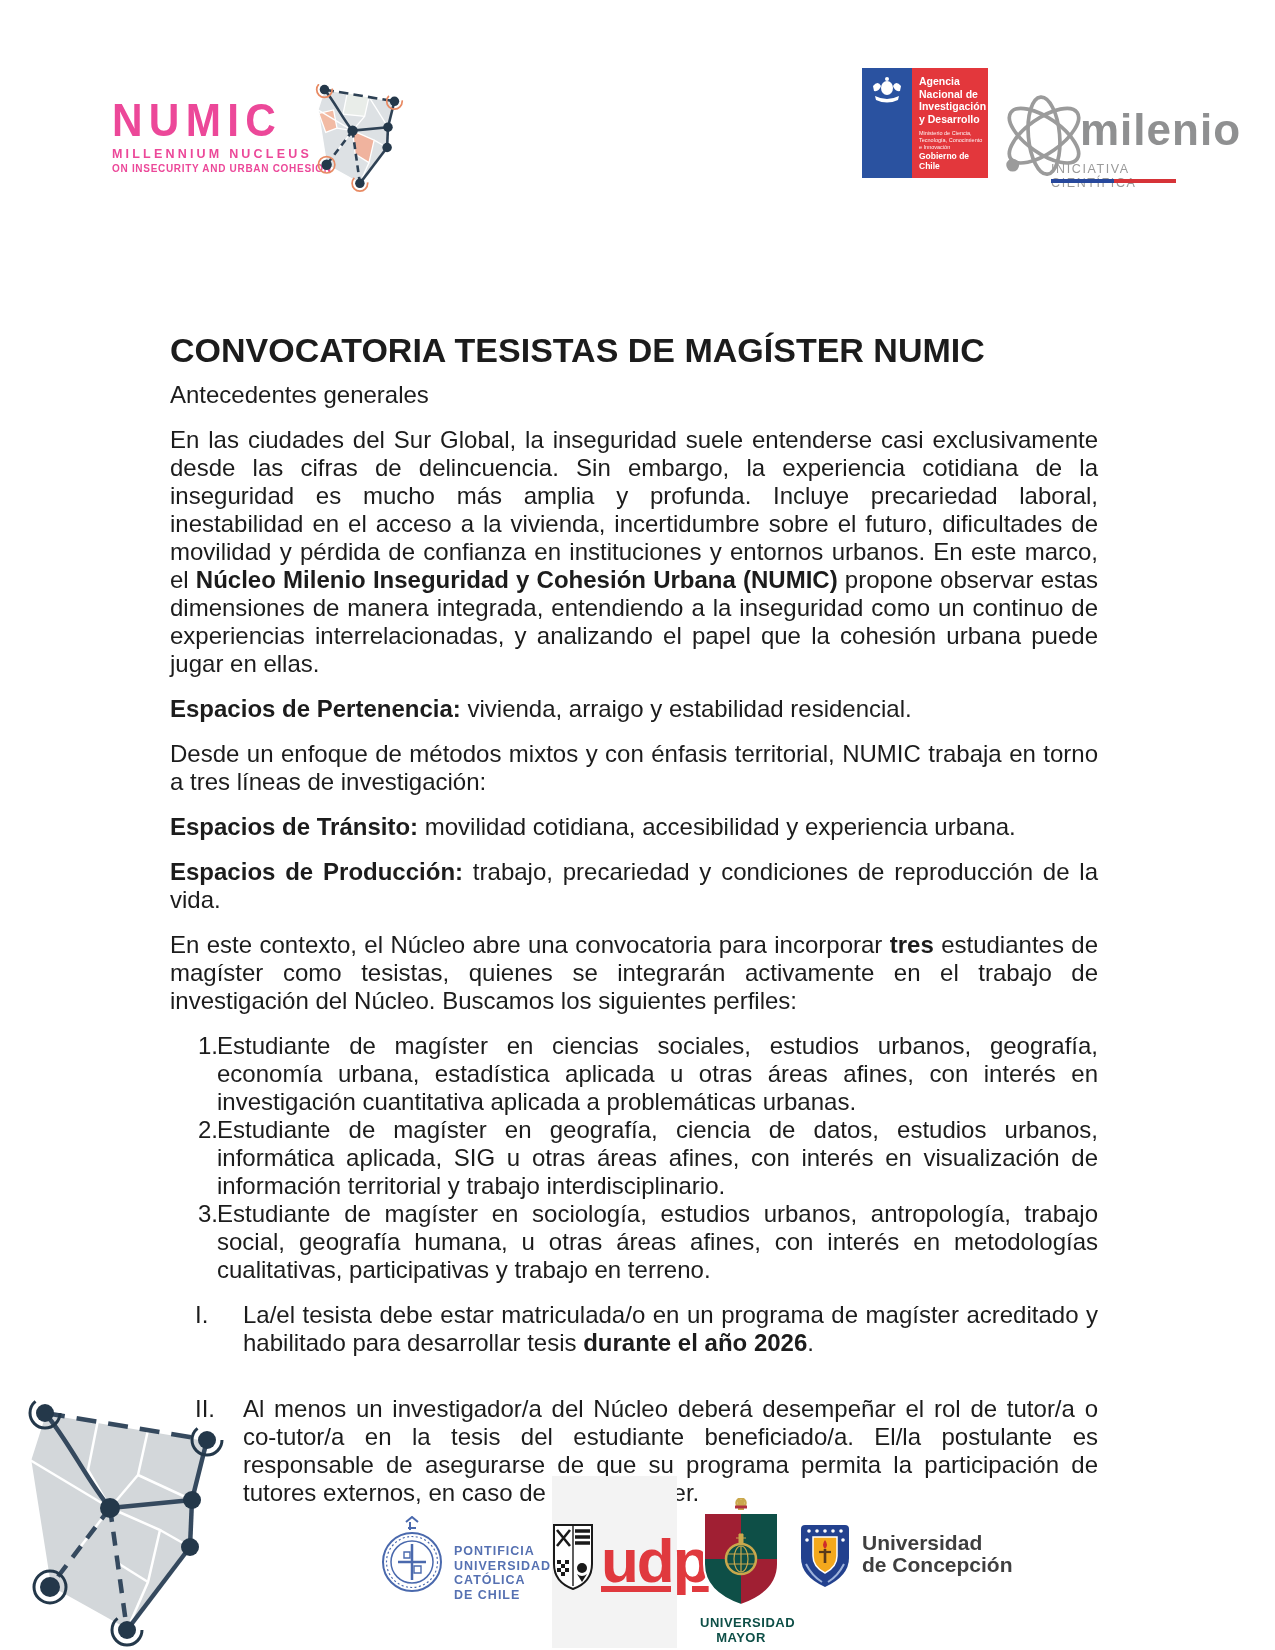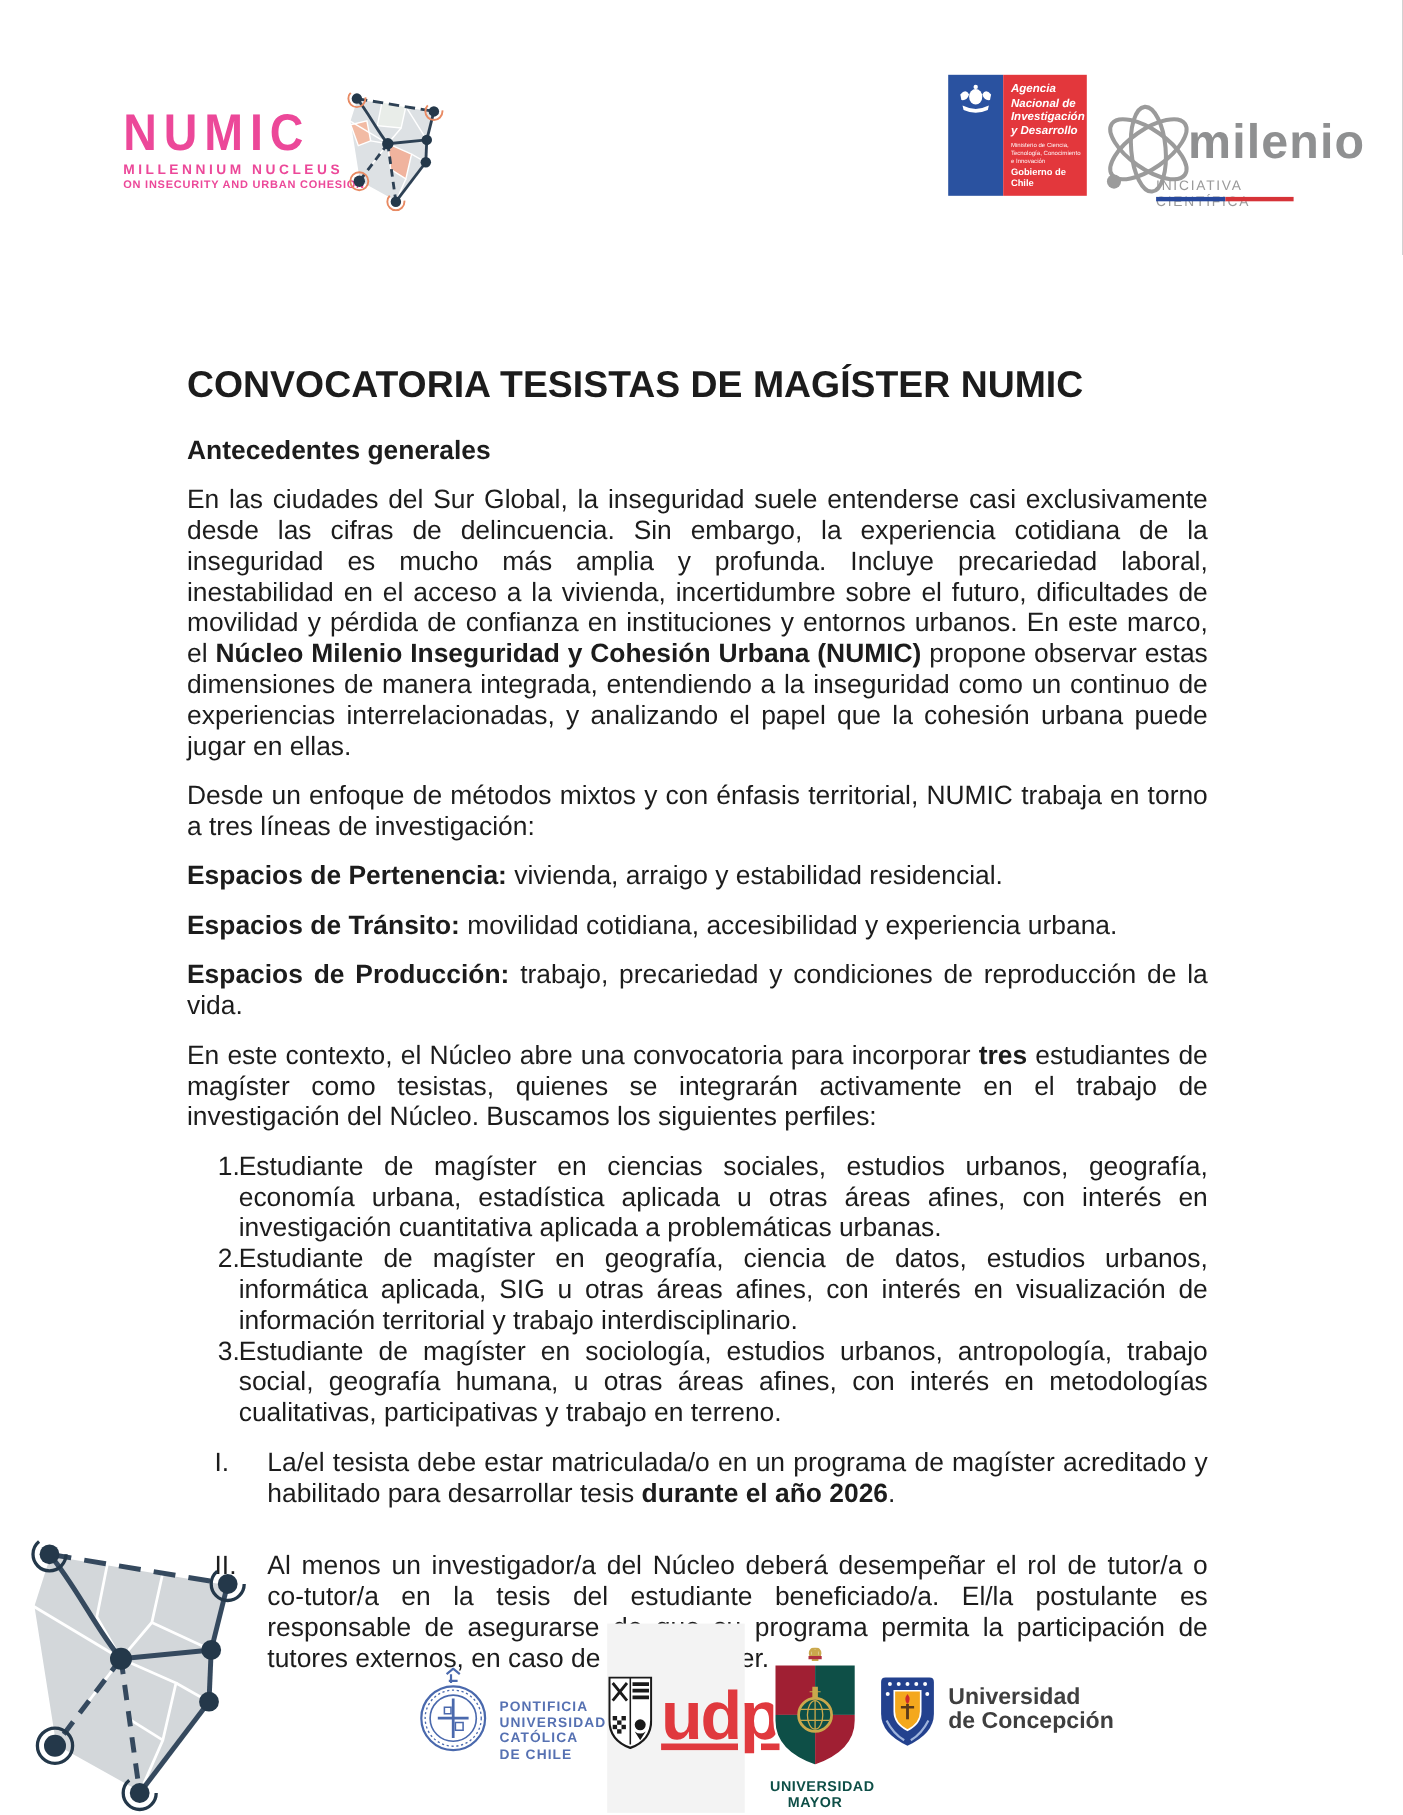--- a/index.html
+++ b/index.html
@@ -11,36 +11,36 @@
   
   .numic-logo { position:absolute; left:112px; top:96px; color:#ec4899; }
   .numic-word { font-size:47px; font-weight:bold; letter-spacing:7px; transform:scaleX(0.90); transform-origin:left; line-height:1; }
   .numic-sub1 { font-size:12.5px; font-weight:bold; letter-spacing:3.2px; margin-top:4px; }
   .numic-sub2 { font-size:10px; font-weight:bold; letter-spacing:0.7px; margin-top:2px; }
   .numic-map  { position:absolute; left:308px; top:84px; }
 
   .anid { position:absolute; left:862px; top:68px; width:126px; height:110px; display:flex; }
   .anid-blue { width:50px; background:#2a52a0; position:relative; }
   .anid-red  { width:76px; background:#e3373c; color:#fff; padding:7px 4px 6px 7px; position:relative; }
-  .anid-agency { font-size:10.5px; font-weight:bold; line-height:12.5px;font-style:italic; }
+  .anid-agency { font-size:10.5px; font-weight:bold; line-height:12.5px; }
   .anid-ministry { font-size:5.5px; line-height:7px; margin-top:5px; opacity:.95; }
   .anid-gov { position:absolute; left:7px; bottom:7px; font-size:8.5px; font-weight:bold; }
   .anid-crest { position:absolute; left:8px; top:8px; }
 
   .milenio { position:absolute; left:998px; top:90px; width:200px; height:95px; color:#8f9091; }
   .milenio-swirl { position:absolute; left:0; top:0; }
   .milenio-word { position:absolute; left:50px; top:18px; font-size:44px; font-weight:bold; letter-spacing:1px; line-height:1;margin-left:32px; }
   .milenio-sub  { position:absolute; left:53px; top:72px; font-size:12.5px; letter-spacing:1.6px; color:#9a9a9a; }
   .milenio-bar  { position:absolute; left:53px; top:89px; width:125px; height:4px; display:flex; }
   .milenio-bar .b { flex:1; background:#27489c; } .milenio-bar .r { flex:1; background:#d63338; }
 
   
   .doc { position:absolute; left:170px; top:336px; width:928px; font-size:24px; line-height:28px; }
   .doc-title { text-align:left; font-weight:bold; font-size:34px; }
-  .h2 { font-weight:bold; margin-top:32px; }
+  .h2 { font-weight:normal; margin-top:17px; }
   .para { text-align:justify; margin-top:17px; }
   .b { font-weight:bold; }
   .num-item { display:flex; }
   .num-item .n { flex:none; width:47px; padding-left:28px; }
   .num-item .t { flex:1; text-align:justify; }
   .rom-item { display:flex; margin-top:17px; }
   .rom-item.second { margin-top:38px; }
   .rom-item .n { flex:none; width:73px; padding-left:25px; }
   .rom-item .t { flex:1; text-align:justify; }
 
@@ -143,23 +143,23 @@
       </div>
   </div>
 
   <div class="doc">
     <div class="doc-title">CONVOCATORIA TESISTAS DE MAGÍSTER NUMIC</div>
 
     <div class="h2">Antecedentes generales</div>
 
     <p class="para"><span>En las ciudades del Sur Global, la inseguridad suele entenderse casi exclusivamente desde las cifras de delincuencia. Sin embargo, la experiencia cotidiana de la inseguridad es mucho más amplia y profunda. Incluye precariedad laboral, inestabilidad en el acceso a la vivienda, incertidumbre sobre el futuro, dificultades de movilidad y pérdida de confianza en instituciones y entornos urbanos. En este marco, el </span><span class="b">Núcleo Milenio Inseguridad y Cohesión Urbana (NUMIC)</span><span> propone observar estas dimensiones de manera integrada, entendiendo a la inseguridad como un continuo de experiencias interrelacionadas, y analizando el papel que la cohesión urbana puede jugar en ellas.</span></p>
 
+    <p class="para"><span class="b">Espacios de Pertenencia:</span><span> vivienda, arraigo y estabilidad residencial.</span></p>
+
     <p class="para">Desde un enfoque de métodos mixtos y con énfasis territorial, NUMIC trabaja en torno a tres líneas de investigación:</p>
-
-    <p class="para"><span class="b">Espacios de Pertenencia:</span><span> vivienda, arraigo y estabilidad residencial.</span></p>
 
     <p class="para"><span class="b">Espacios de Tránsito:</span><span> movilidad cotidiana, accesibilidad y experiencia urbana.</span></p>
 
     <p class="para"><span class="b">Espacios de Producción:</span><span> trabajo, precariedad y condiciones de reproducción de la vida.</span></p>
 
     <p class="para"><span>En este contexto, el Núcleo abre una convocatoria para incorporar </span><span class="b">tres</span><span> estudiantes de magíster como tesistas, quienes se integrarán activamente en el trabajo de investigación del Núcleo. Buscamos los siguientes perfiles:</span></p>
 
     <div style="margin-top:17px;">
       <div class="num-item">
         <span class="n">1.</span>

